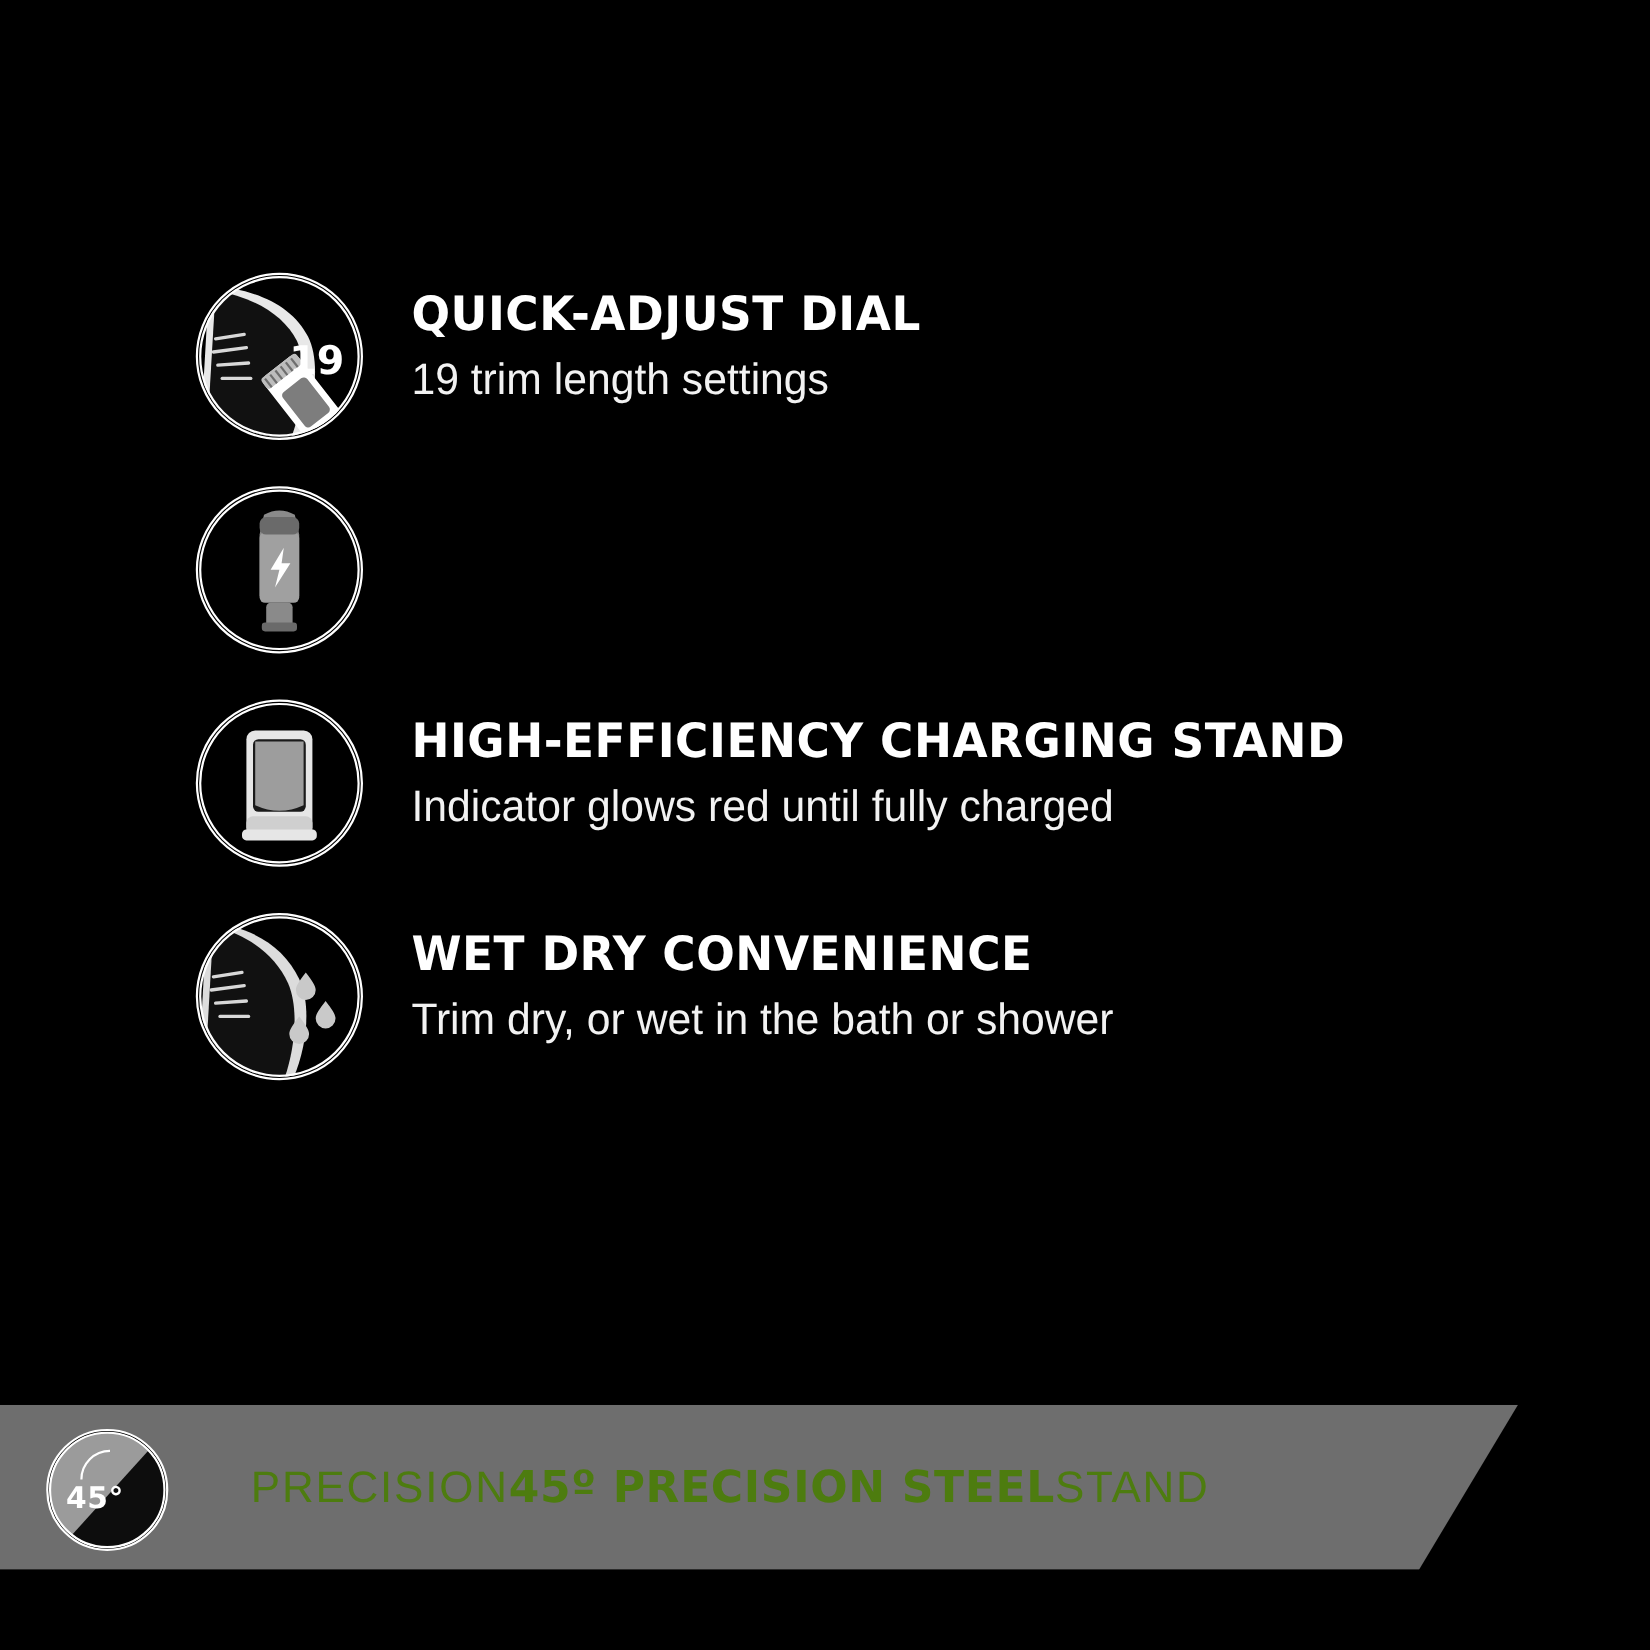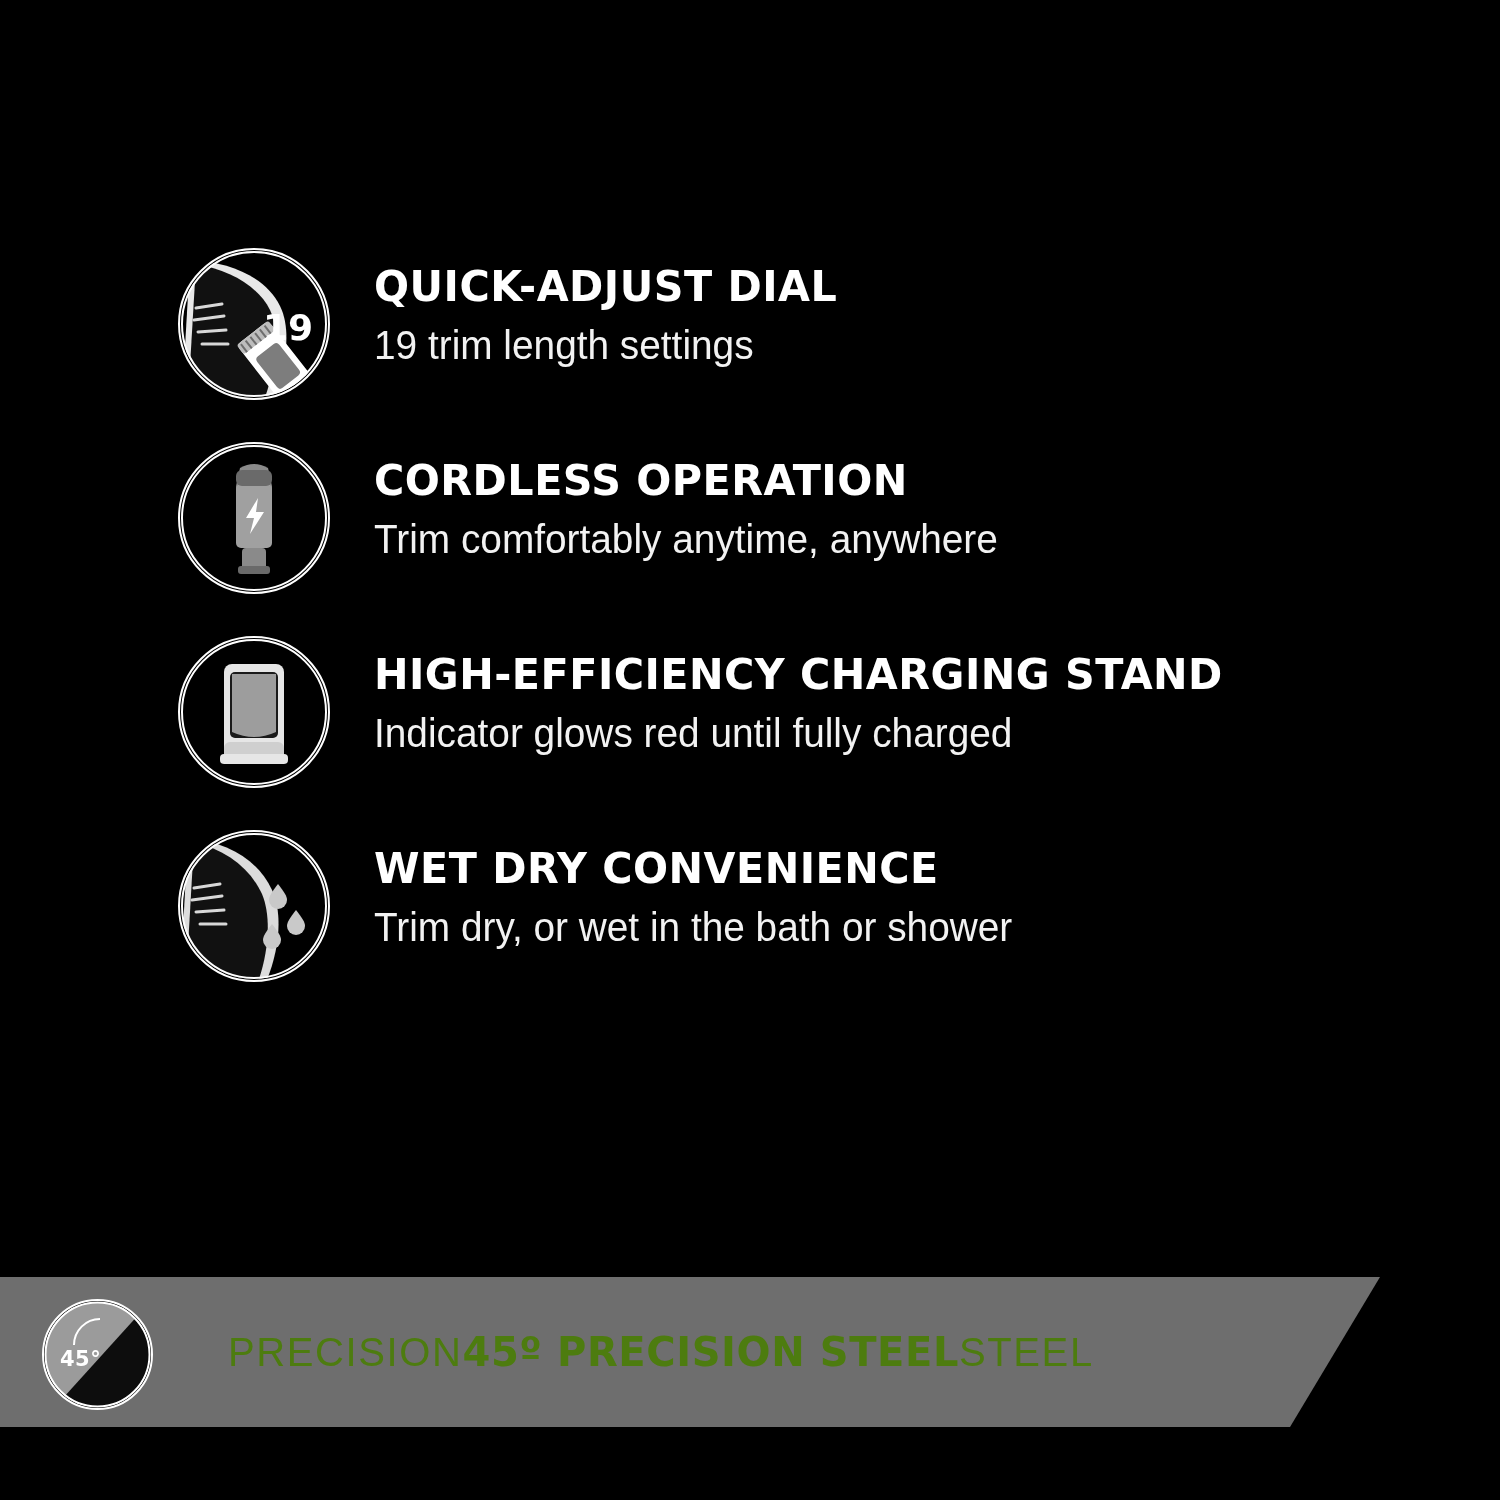--- a/index.html
+++ b/index.html
@@ -126,21 +126,21 @@
     border: 2px solid #ffffff;
     overflow: hidden;
     background: #000;
   }
   .badge-label {
     position: absolute;
     left: 16px;
     top: 46px;
     font-family: "DejaVu Sans", sans-serif;
     font-weight: bold;
-    font-size: 21px;
+    font-size: 27px;
     color: #ffffff;
     letter-spacing: 0.5px;
   }
 </style>
 </head>
 <body>
 
 <div class="canvas">
 
   <div class="features">
@@ -205,24 +205,20 @@
             <path d="M60 24 q14 -8 28 0 l4 18 v56 h-36 v-56 z" fill="#8a8a8a"></path>
             <rect x="56" y="40" width="36" height="64" rx="5" fill="#a0a0a0"></rect>
             <rect x="56" y="26" width="36" height="16" rx="6" fill="#6a6a6a"></rect>
             <rect x="62" y="104" width="24" height="22" rx="4" fill="#8a8a8a"></rect>
             <rect x="58" y="122" width="32" height="8" rx="3" fill="#6a6a6a"></rect>
 
             <path d="M78 54 l-12 20 h8 l-4 16 14 -22 h-8 z" fill="#ffffff"></path>
           </g>
           <circle cx="74" cy="74" r="72" fill="none" stroke="#ffffff" stroke-width="2"></circle>
         </svg>
-      </div>
-      <div class="feature-text">
-        <div class="feature-title">CORDLESS OPERATION</div>
-        <div class="feature-sub">Trim  comfortably anytime, anywhere</div>
       </div>
     </div>
 
     <div class="feature">
       <div class="feature-icon">
         <svg class="icon-svg" viewBox="0 0 148 148" xmlns="http://www.w3.org/2000/svg">
           <defs>
               <clipPath id="c4">
                 <circle cx="74" cy="74" r="73"></circle>
               </clipPath>
@@ -298,17 +294,17 @@
           <path d="M30 44 a26 26 0 0 1 26 -26" fill="none" stroke="#ffffff" stroke-width="2"></path>
         </g>
         <circle cx="53.5" cy="53.5" r="52" fill="none" stroke="#ffffff" stroke-width="2"></circle>
       </svg>
       <div class="badge-label">45°</div>
     </div>
 
     <div class="banner-text">
       <span class="light">PRECISION </span>
         <span class="bold">45º PRECISION STEEL</span>
-        <span class="light"> STEEL</span>
+        <span class="light"> STAND</span>
     </div>
   </div>
 
 </div>
 
 </body></html>

